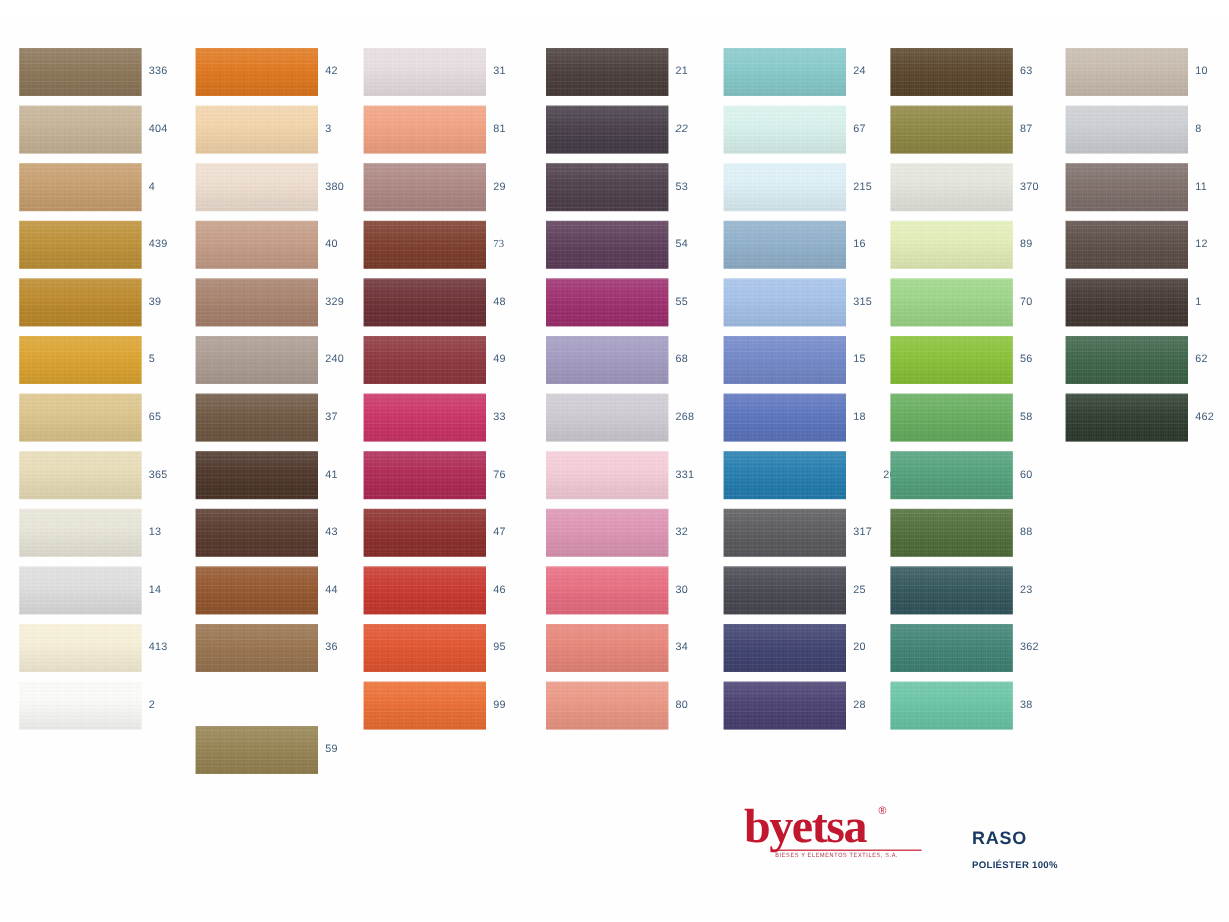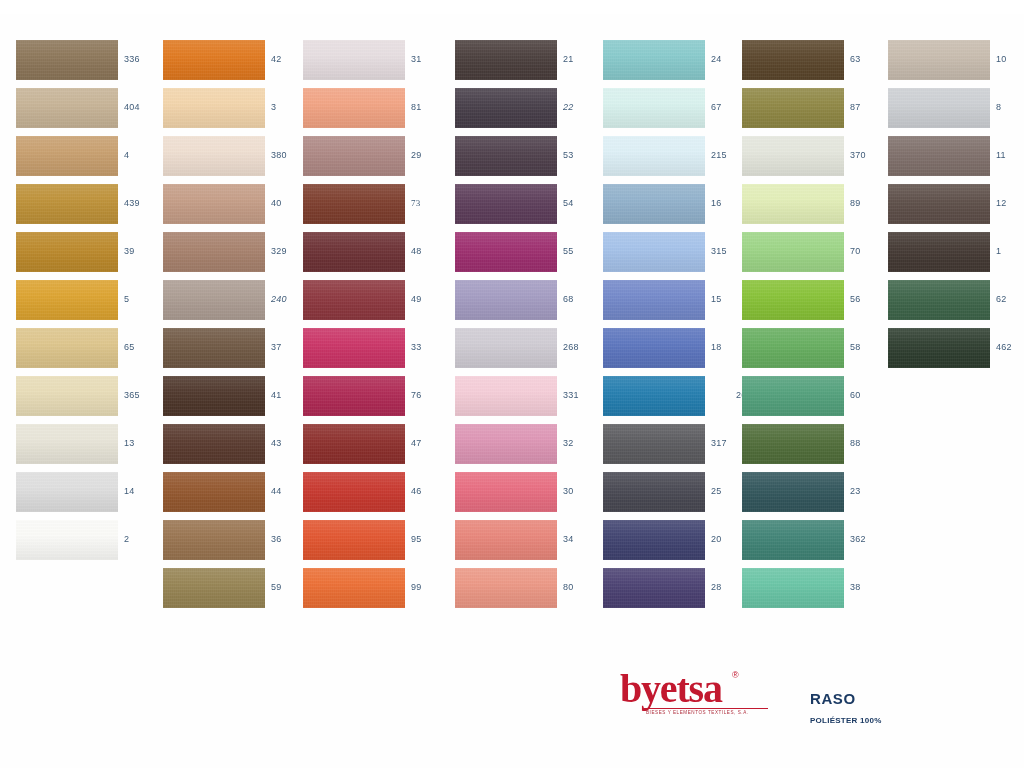--- a/index.html
+++ b/index.html
@@ -224,20 +224,27 @@
           <div class="swatch-label" style="left: 108px;">13</div>
         </div>
         <div class="swatch-row" style="height: 48px;">
           <div class="swatch-chip" title="14" style="width: 102px; height: 40px; background: rgb(222, 222, 222);">
             <div class="sheen"></div>
             <div class="grain"></div>
           </div>
           <div class="swatch-label" style="left: 108px;">14</div>
         </div>
         <div class="swatch-row" style="height: 48px;">
+          <div class="swatch-chip" title="413" style="width: 102px; height: 40px; background: rgb(247, 240, 215);">
+            <div class="sheen"></div>
+            <div class="grain"></div>
+          </div>
+          <div class="swatch-label" style="left: 108px;">413</div>
+        </div>
+        <div class="swatch-row" style="height: 48px;">
           <div class="swatch-chip" title="2" style="width: 102px; height: 40px; background: rgb(251, 251, 248);">
             <div class="sheen"></div>
             <div class="grain"></div>
           </div>
           <div class="swatch-label" style="left: 108px;">2</div>
         </div>
       </div>
       <div class="swatch-column" style="left: 163px; top: 40px;">
         <div class="swatch-row" style="height: 48px;">
           <div class="swatch-chip" title="42" style="width: 102px; height: 40px; background: rgb(224, 117, 25);">
@@ -267,21 +274,21 @@
           </div>
           <div class="swatch-label" style="left: 108px;">40</div>
         </div>
         <div class="swatch-row" style="height: 48px;">
           <div class="swatch-chip" title="329" style="width: 102px; height: 40px; background: rgb(166, 127, 106);">
             <div class="sheen"></div>
             <div class="grain"></div>
           </div>
           <div class="swatch-label" style="left: 108px;">329</div>
         </div>
-        <div class="swatch-row" style="height: 48px; font-style: italic;">
+        <div class="swatch-row" style="height: 48px;">
           <div class="swatch-chip" title="240" style="width: 102px; height: 40px; background: rgb(171, 155, 145);">
             <div class="sheen"></div>
             <div class="grain"></div>
           </div>
           <div class="swatch-label" style="left: 108px;">240</div>
         </div>
         <div class="swatch-row" style="height: 48px;">
           <div class="swatch-chip" title="37" style="width: 102px; height: 40px; background: rgb(109, 85, 64);">
             <div class="sheen"></div>
             <div class="grain"></div>
@@ -309,21 +316,21 @@
           </div>
           <div class="swatch-label" style="left: 108px;">44</div>
         </div>
         <div class="swatch-row" style="height: 48px;">
           <div class="swatch-chip" title="36" style="width: 102px; height: 40px; background: rgb(151, 113, 76);">
             <div class="sheen"></div>
             <div class="grain"></div>
           </div>
           <div class="swatch-label" style="left: 108px;">36</div>
         </div>
-        <div class="swatch-row" style="height: 48px;">
+        <div class="swatch-row" style="height: 48px; margin-top: 37px;">
           <div class="swatch-chip" title="59" style="width: 102px; height: 40px; background: rgb(148, 129, 79);">
             <div class="sheen"></div>
             <div class="grain"></div>
           </div>
           <div class="swatch-label" style="left: 108px;">59</div>
         </div>
       </div>
       <div class="swatch-column" style="left: 303px; top: 40px;">
         <div class="swatch-row" style="height: 48px;">
           <div class="swatch-chip" title="31" style="width: 102px; height: 40px; background: rgb(230, 221, 224);">

